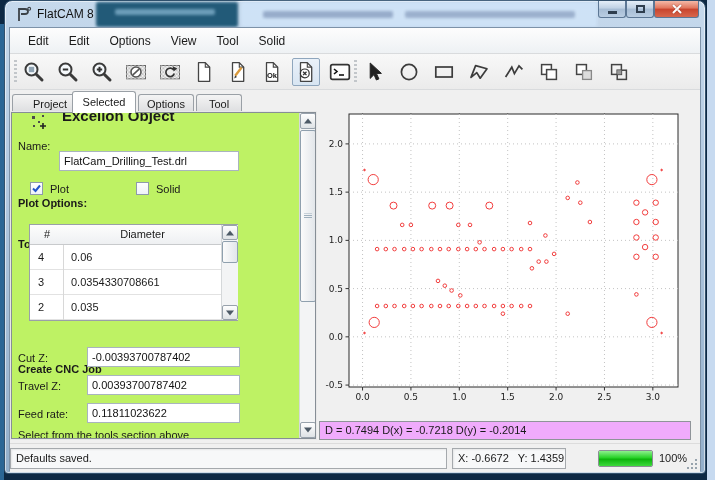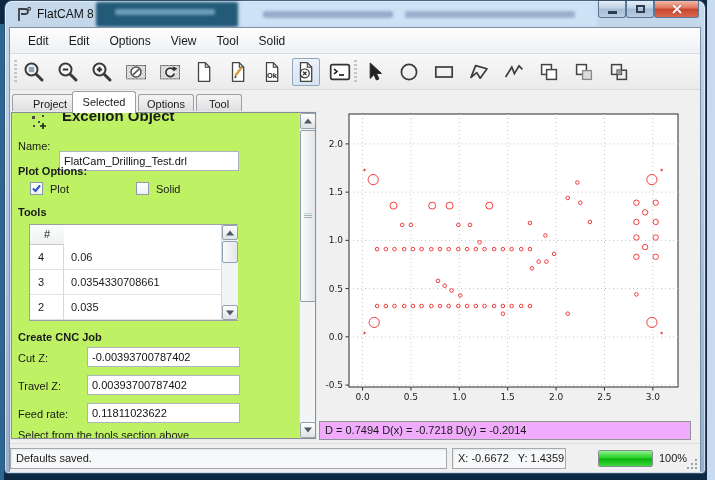--- a/index.html
+++ b/index.html
@@ -31,21 +31,21 @@
   .tbtn.pressed{border:1px solid #8fa6bd;background:linear-gradient(#eaf1f9,#d8e5f2);}
   .thandle{position:absolute;top:6px;width:3px;height:23px;
            background:repeating-linear-gradient(180deg,#c2c6ca 0 2px,transparent 2px 4px);}
   
   .tab{position:absolute;border:1px solid #9aa0a6;border-bottom:none;border-radius:3px 3px 0 0;
        background:linear-gradient(#f4f4f4,#dcdddf);font-size:11px;text-align:center;}
   .tab.active{background:#fff;z-index:5;}
   
   #panel{left:1px;top:84px;width:305px;height:327px;background:#bef264;border:1px solid #868e96;
          box-shadow:0 0 0 1px #e8e8e8;overflow:hidden;}
-  .heading{font-weight:bold;font-size:11px;}
+  .heading{font-weight:bold;font-size:11px;margin-top:32px;}
   label,.lbl{font-size:11px;}
   .field{position:absolute;height:20px;border:1px solid #a9b4be;background:#fff;font-size:11px;
          padding:1px 4px;font-family:"Liberation Sans",sans-serif;color:#111;}
   .cb{position:absolute;width:13px;height:13px;border:1px solid #8e9bab;
       background:linear-gradient(#fefefe,#eef3f8);}
   
   #tools-table{left:17px;top:111px;width:209px;height:97px;border:1px solid #9aa0a8;background:#fff;}
   .th{position:absolute;top:0;height:20px;background:linear-gradient(#fdfdfd,#eef0f2);
       border-bottom:1px solid #c8cacc;font-size:11px;text-align:center;line-height:19px;}
   .trow{position:absolute;left:0;width:191px;height:25px;border-bottom:1px solid #e2e2e2;font-size:11px;}
@@ -339,20 +339,21 @@
             </svg>
         </span>
         <span class="abs lbl" style="left:38px;top:70px;">Plot</span>
         <span class="cb" style="left:124px;top:69px;"></span>
         <span class="abs lbl" style="left:144px;top:70px;">Solid</span>
 
         <div class="abs heading" style="left:6px;top:93px;">Tools</div>
 
         <div id="tools-table" class="abs">
           <div class="th" style="left:0;width:34px;">#</div>
+          <div class="th" style="left:34px;width:157px;">Diameter</div>
           <div class="trow" style="top:20px;">
             <span class="tc1">4</span>
             <span class="tc2">0.06</span>
           </div>
           <div class="trow" style="top:45px;">
             <span class="tc1">3</span>
             <span class="tc2">0.0354330708661</span>
           </div>
           <div class="trow" style="top:70px;">
             <span class="tc1">2</span>

